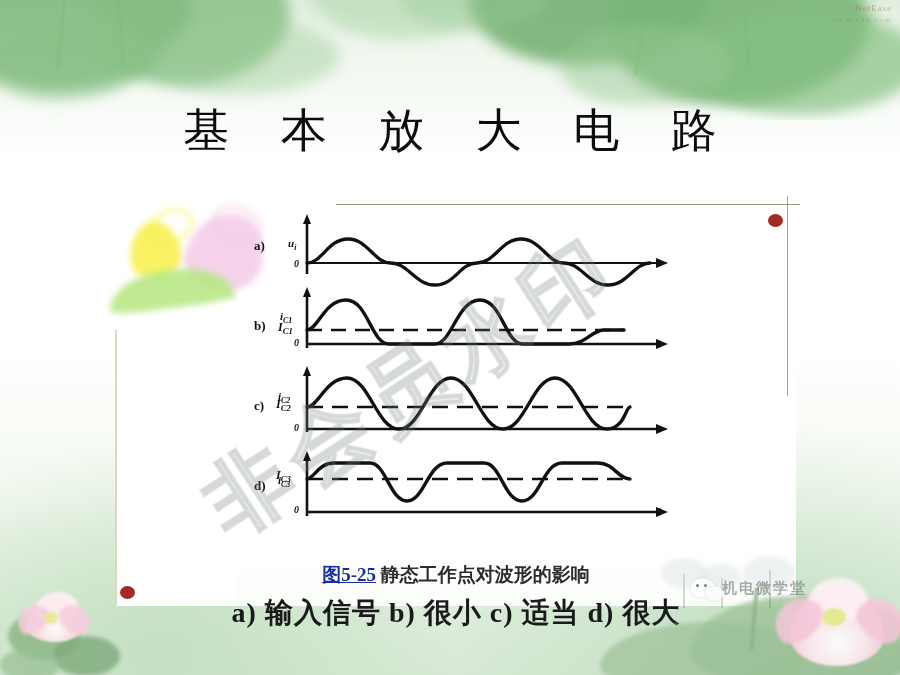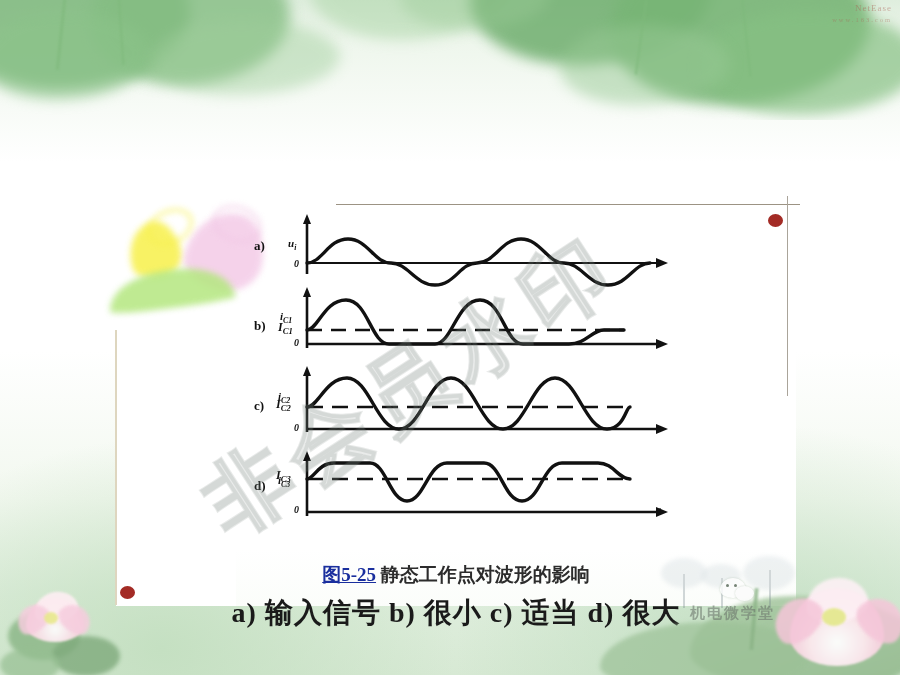--- a/index.html
+++ b/index.html
@@ -98,21 +98,20 @@
   .cap1{top:340px;font-size:19px;}
   .cap1 .fignum{color:#1a2f9e;text-decoration:underline;font-weight:700;}
   .cap2{top:372px;font-size:28px;letter-spacing:1px;color:#1a1a1a;}
 
   
   .lotusleaf{position:absolute;border-radius:50%;filter:blur(2px);}
   .petal{position:absolute;border-radius:50% 50% 50% 50%/62% 62% 38% 38%;}
   .wechat-wm{
     position:absolute;left:690px;top:578px;display:flex;align-items:center;gap:6px;
     opacity:.82;
-    flex-direction:column;
   }
   .wechat-wm .wx{
     width:26px;height:20px;border-radius:50% 50% 48% 48%/58% 58% 42% 42%;
     background:#fdfdfd;position:relative;box-shadow:0 0 2px rgba(120,150,120,.5);
   }
   .wechat-wm .wx:before,.wechat-wm .wx:after{
     content:"";position:absolute;width:3px;height:3px;border-radius:50%;background:#5a6a5a;top:6px;
   }
   .wechat-wm .wx:before{left:6px;} .wechat-wm .wx:after{left:14px;}
   .wechat-wm .wx-s{
@@ -147,20 +146,21 @@
     <div class="stem" style="left:120px;top:-5px;width:2px;height:70px;transform:rotate(-4deg);"></div>
     <div class="stem" style="left:640px;top:0px;width:2px;height:75px;transform:rotate(8deg);"></div>
     <div class="stem" style="left:745px;top:-8px;width:2px;height:85px;transform:rotate(-6deg);"></div>
   </div>
 
   <div class="netease">
     <span>NetEase</span>
     <span class="ne-sub">www.163.com</span>
   </div>
 
+  <div class="title">基 本 放 大 电 路</div>
 
   <div class="card">
     <div class="card-mask-l"></div>
 
     <div class="clip yellow"></div>
     <div class="clip pink"></div>
     <div class="clip green"></div>
     <div class="clip ring1"></div>
     <div class="clip ring2"></div>
 

